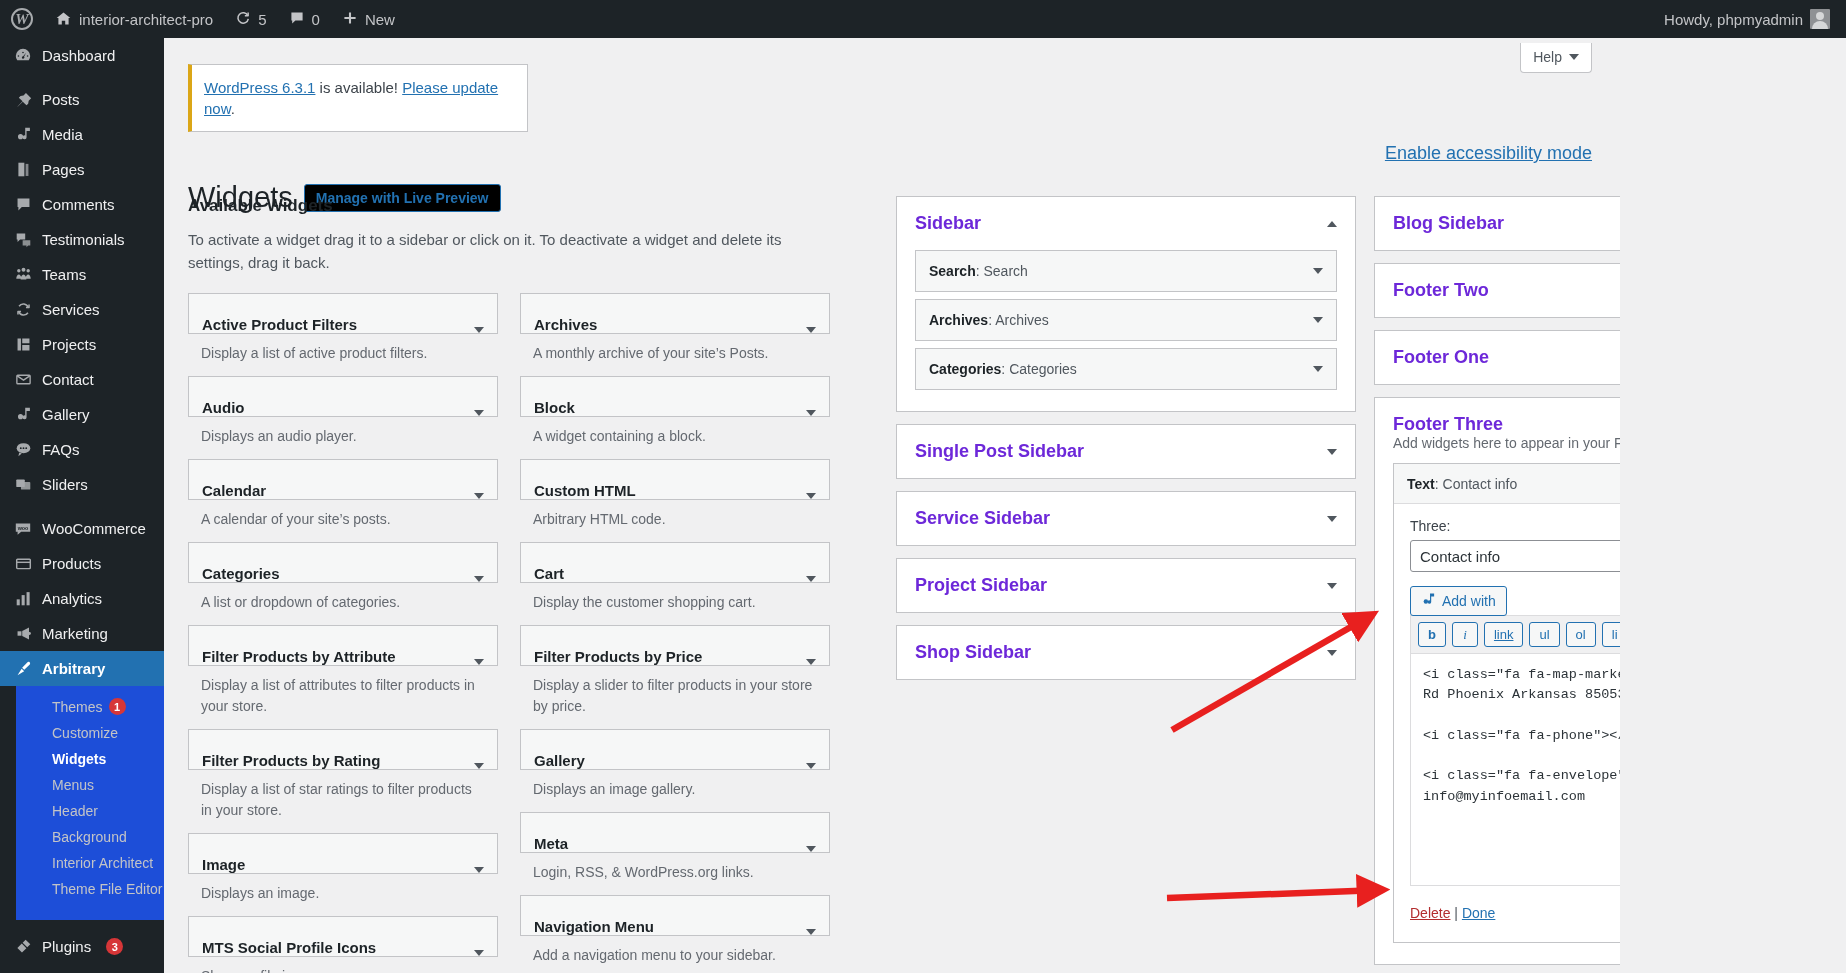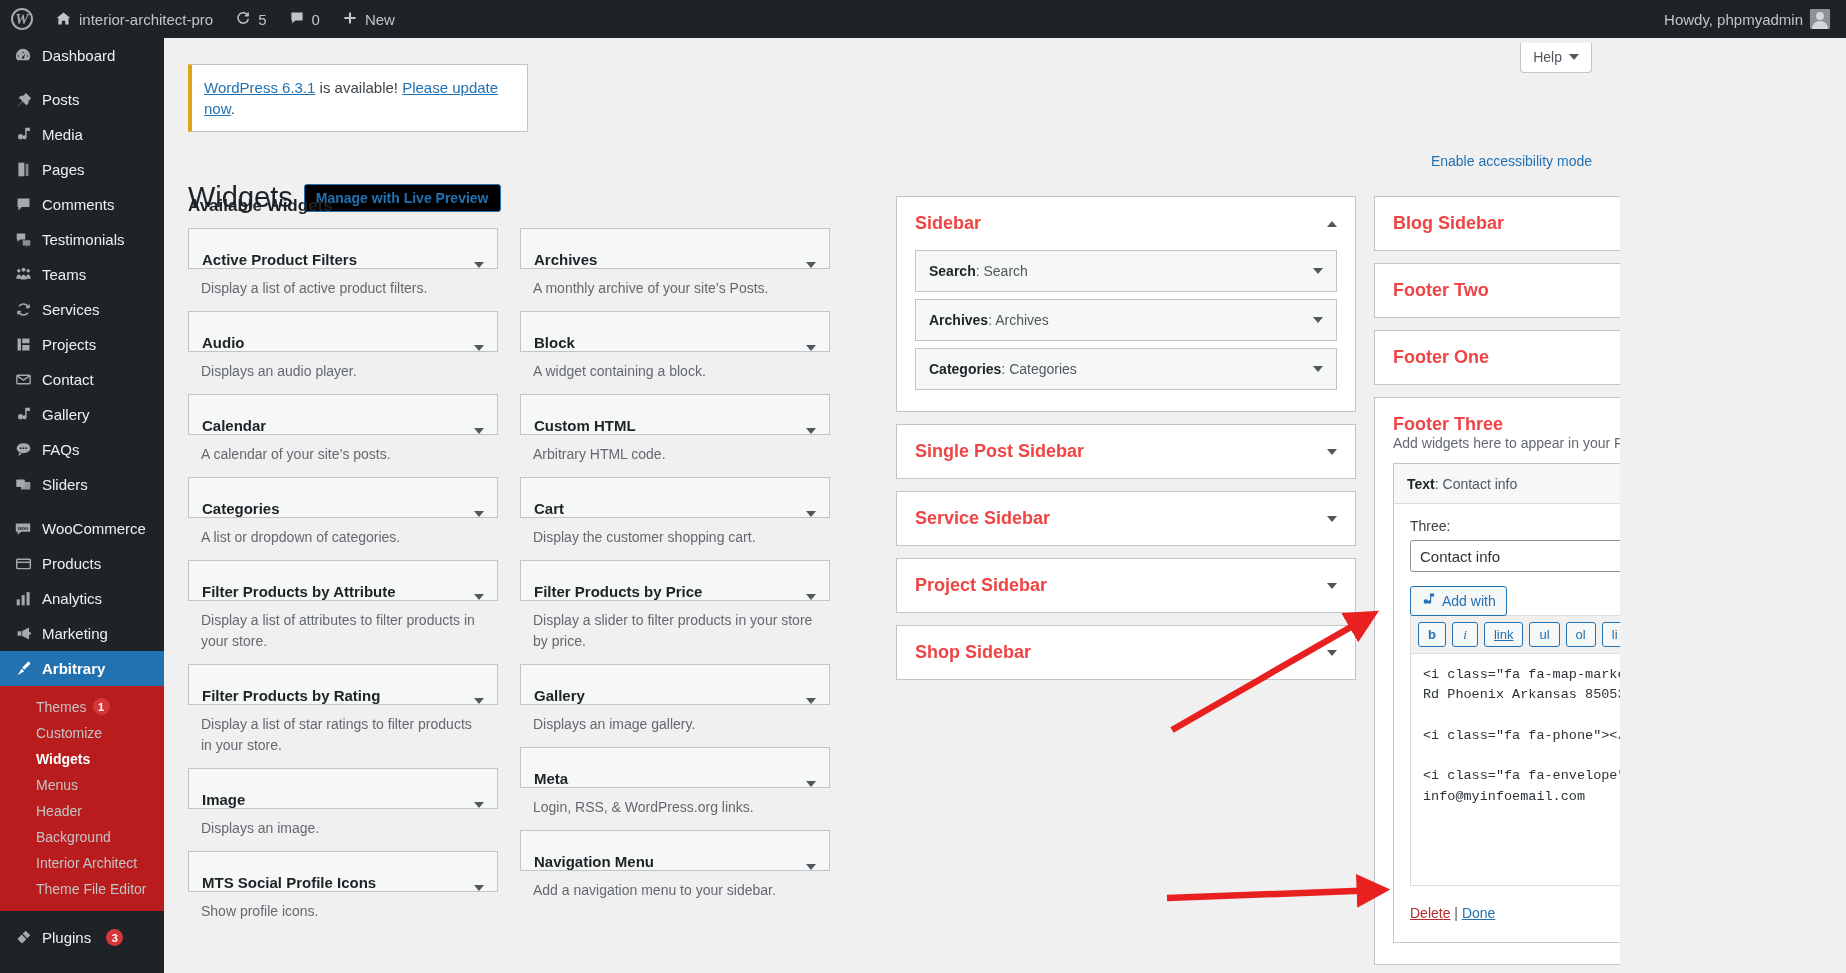--- a/index.html
+++ b/index.html
@@ -77,21 +77,21 @@
     border-right: 8px solid #f0f0f1;
   }
   .menu-gap { height: 9px; }
   .mi {
     width: 20px; height: 20px; flex: 0 0 20px;
     display: inline-flex; align-items: center; justify-content: center;
     color: #a7aaad; font-size: 15px;
   }
   .menu-top.current .mi { color: #fff; }
   .menu-label { white-space: nowrap; }
-  .submenu { background: #b91c1c; padding: 7px 0 9px 0; }
+  .submenu { background: #1d4ed8; padding: 7px 0 18px 0; margin-left: 16px; }
   .sub-item {
     display: flex; align-items: center; gap: 6px;
     padding: 5px 0 5px 36px;
     color: #c3c4c7; font-size: 14px; cursor: pointer;
   }
   .sub-item.active { color: #fff; font-weight: 700; }
   .count-badge {
     display: inline-flex; align-items: center; justify-content: center;
     min-width: 17px; height: 17px; padding: 0 5px;
     background: #d63638; color: #fff;
@@ -127,23 +127,23 @@
     font-size: 29px; font-weight: 400; color: #1d2327;
     line-height: 1.2;
   }
   .btn-secondary {
     background: #000000; border: 1px solid #2271b1;
     color: #2271b1; border-radius: 3px;
     padding: 5px 11px; font-size: 14px; font-weight: 600;
     cursor: pointer; white-space: nowrap;
   }
   .access-link {
-    position: absolute; right: 28px; top: 115px;
-    color: #2271b1; 
-    font-size: 14px; cursor: pointer;
+    position: absolute; right: 28px; top: 105px;
+    color: #2271b1; text-decoration: underline;
+    font-size: 18px; cursor: pointer;
   }
 
   
   .cols { position: absolute; top: 158px; left: 0; width: 1682px; height: 780px; }
 
   
   .avail {
     position: absolute; left: 24px; top: 0; width: 660px;
   }
   .avail-h {
@@ -181,21 +181,21 @@
   .sbcol { position: absolute; top: 0; width: 460px; }
   .sbcol.mid { left: 732px; }
   .sbcol.right { left: 1210px; }
   .sb-panel {
     background: #fff; border: 1px solid #c3c4c7; margin-bottom: 12px;
   }
   .sb-head {
     display: flex; align-items: center; padding: 16px 18px; cursor: pointer;
   }
   .sb-head h2 {
-    margin: 0; font-size: 18px; font-weight: 700; color: #ef4444; flex: 1 1 auto;
+    margin: 0; font-size: 18px; font-weight: 700; color: #6d28d9; flex: 1 1 auto;
   }
   .sb-desc {
     font-size: 14px; color: #646970; padding: 0 18px 12px 18px; margin: -6px 0 0 0;
   }
   .sb-body { padding: 0 18px 14px 18px; }
   .sb-widget {
     background: #f6f7f7; border: 1px solid #c3c4c7;
     margin-bottom: 7px;
   }
   .sb-widget-head {
@@ -556,20 +556,21 @@
     <h1 class="page-title">Widgets</h1>
     <button class="btn-secondary">Manage with Live Preview</button>
   </div>
 
   <a class="access-link">Enable accessibility mode</a>
 
   <div class="cols">
 
     <div class="avail">
       <h2 class="avail-h">Available Widgets</h2>
+      <p class="avail-p">To activate a widget drag it to a sidebar or click on it. To deactivate a widget and delete its settings, drag it back.</p>
 
       <div class="wgrid">
         <div class="wcol">
 
           <div class="wcell">
             <div class="wbox">
               <span class="wname">Active Product Filters</span>
               <span class="caret"></span>
             </div>
             <div class="wdesc">Display a list of active product filters.</div>

